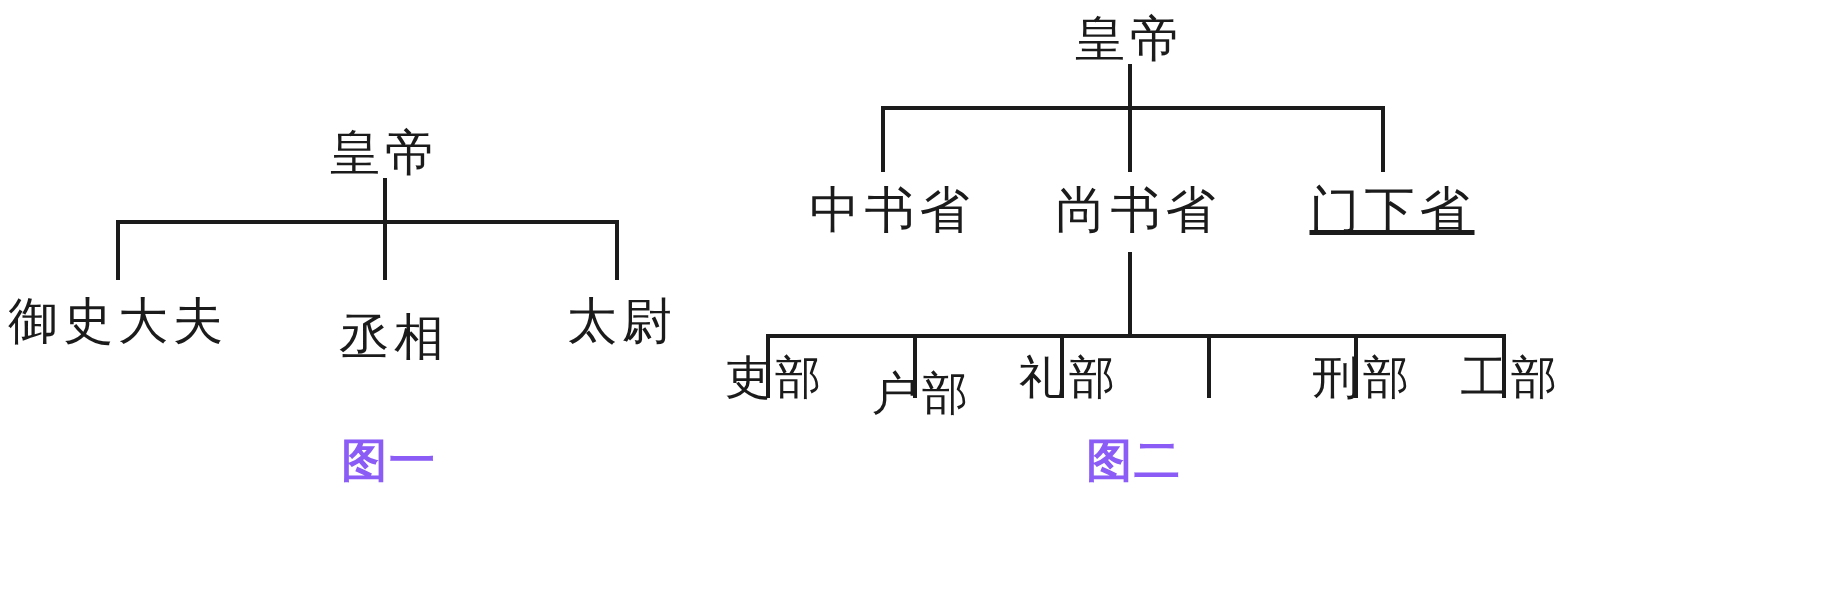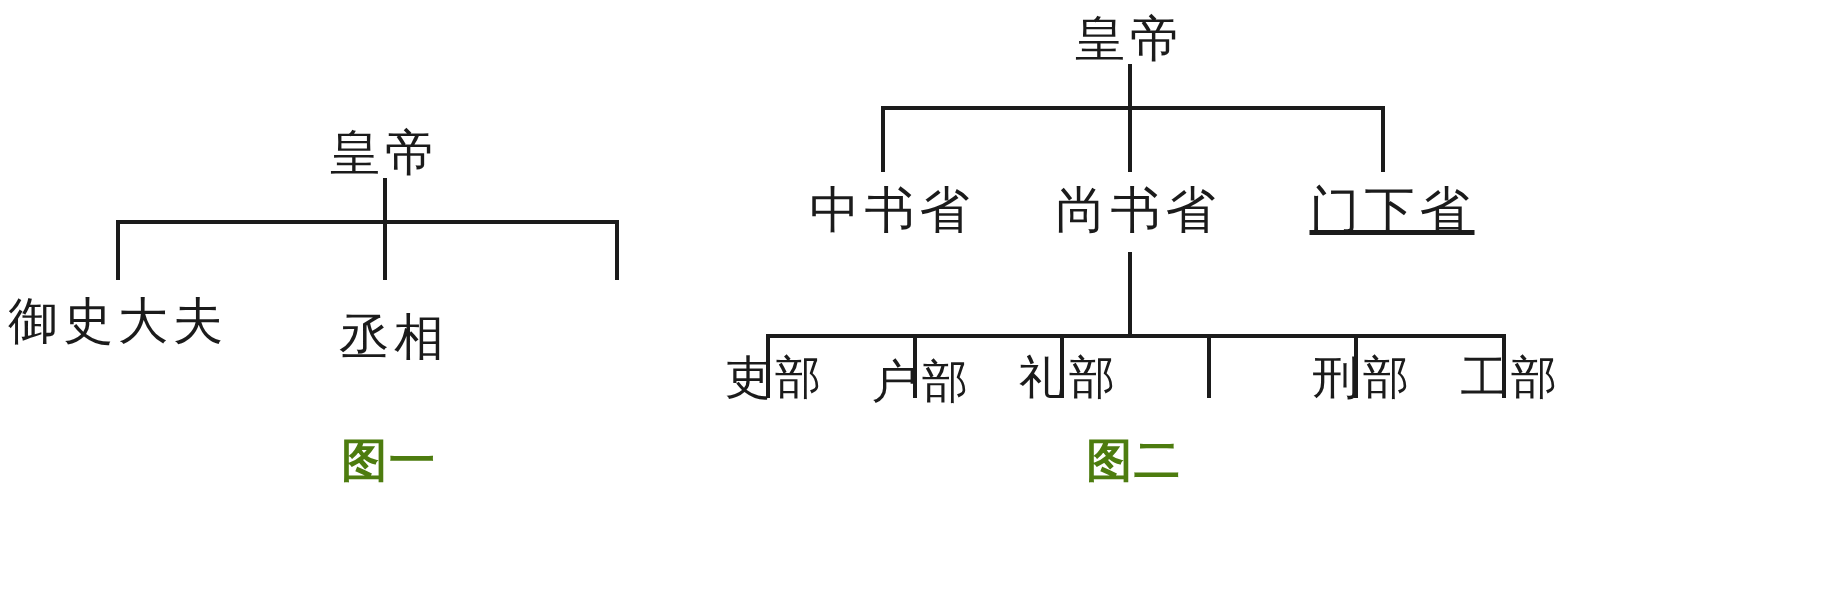--- a/index.html
+++ b/index.html
@@ -47,21 +47,21 @@
     font-size: 46px;
   }
   .caption {
     position: absolute;
     white-space: nowrap;
     text-align: center;
     transform: translateX(-50%);
     font-size: 46px;
     font-weight: 700;
     letter-spacing: 0.04em;
-    color: #4d7c0f;
+    color: #8b5cf6;
     line-height: 1;
     font-family: "Liberation Sans", "DejaVu Sans", sans-serif;
   }
   svg.connectors {
     position: absolute;
     left: 0;
     top: 0;
     overflow: visible;
   }
 </style>
@@ -82,20 +82,21 @@
       <line x1="385" y1="222" x2="385" y2="280" stroke="#1b1b1b" stroke-width="4"></line>
       <line x1="617" y1="222" x2="617" y2="280" stroke="#1b1b1b" stroke-width="4"></line>
     </svg>
 
     <div class="node node-emperor" style="left:385px; top:128px;">皇帝</div>
 
     <div class="node node-level1" style="left:118px; top:296px;">御史大夫</div>
 
     <div class="node node-level1" style="left:394px; top:296px;margin-top:16px;">丞相</div>
 
+    <div class="node node-level1" style="left:622px; top:296px;">太尉</div>
 
     <div class="caption" style="left:389px; top:437px;">图一</div>
   </div>
 
   <div class="fig" id="figure-two">
 
     <svg class="connectors" width="1116" height="592">
 
       <line x1="410" y1="64" x2="410" y2="108" stroke="#1b1b1b" stroke-width="4"></line>
 
@@ -120,21 +121,21 @@
     <div class="node node-emperor" style="left:410px; top:14px;">皇帝</div>
 
     <div class="node node-level1" style="left:172px; top:185px;">中书省</div>
 
     <div class="node node-level1" style="left:418px; top:185px;">尚书省</div>
 
     <div class="node node-level1" style="left:672px; top:185px;text-decoration:underline;">门下省</div>
 
     <div class="node node-level2" style="left:55px; top:355px;">吏部</div>
 
-    <div class="node node-level2" style="left:202px; top:359px;">户部</div>
+    <div class="node node-level2" style="left:202px; top:371px;">户部</div>
 
     <div class="node node-level2" style="left:349px; top:355px;">礼部</div>
 
 
     <div class="node node-level2" style="left:643px; top:355px;">刑部</div>
 
     <div class="node node-level2" style="left:791px; top:355px;">工部</div>
 
     <div class="caption" style="left:414px; top:437px;text-align:center;">图二</div>
   </div>

